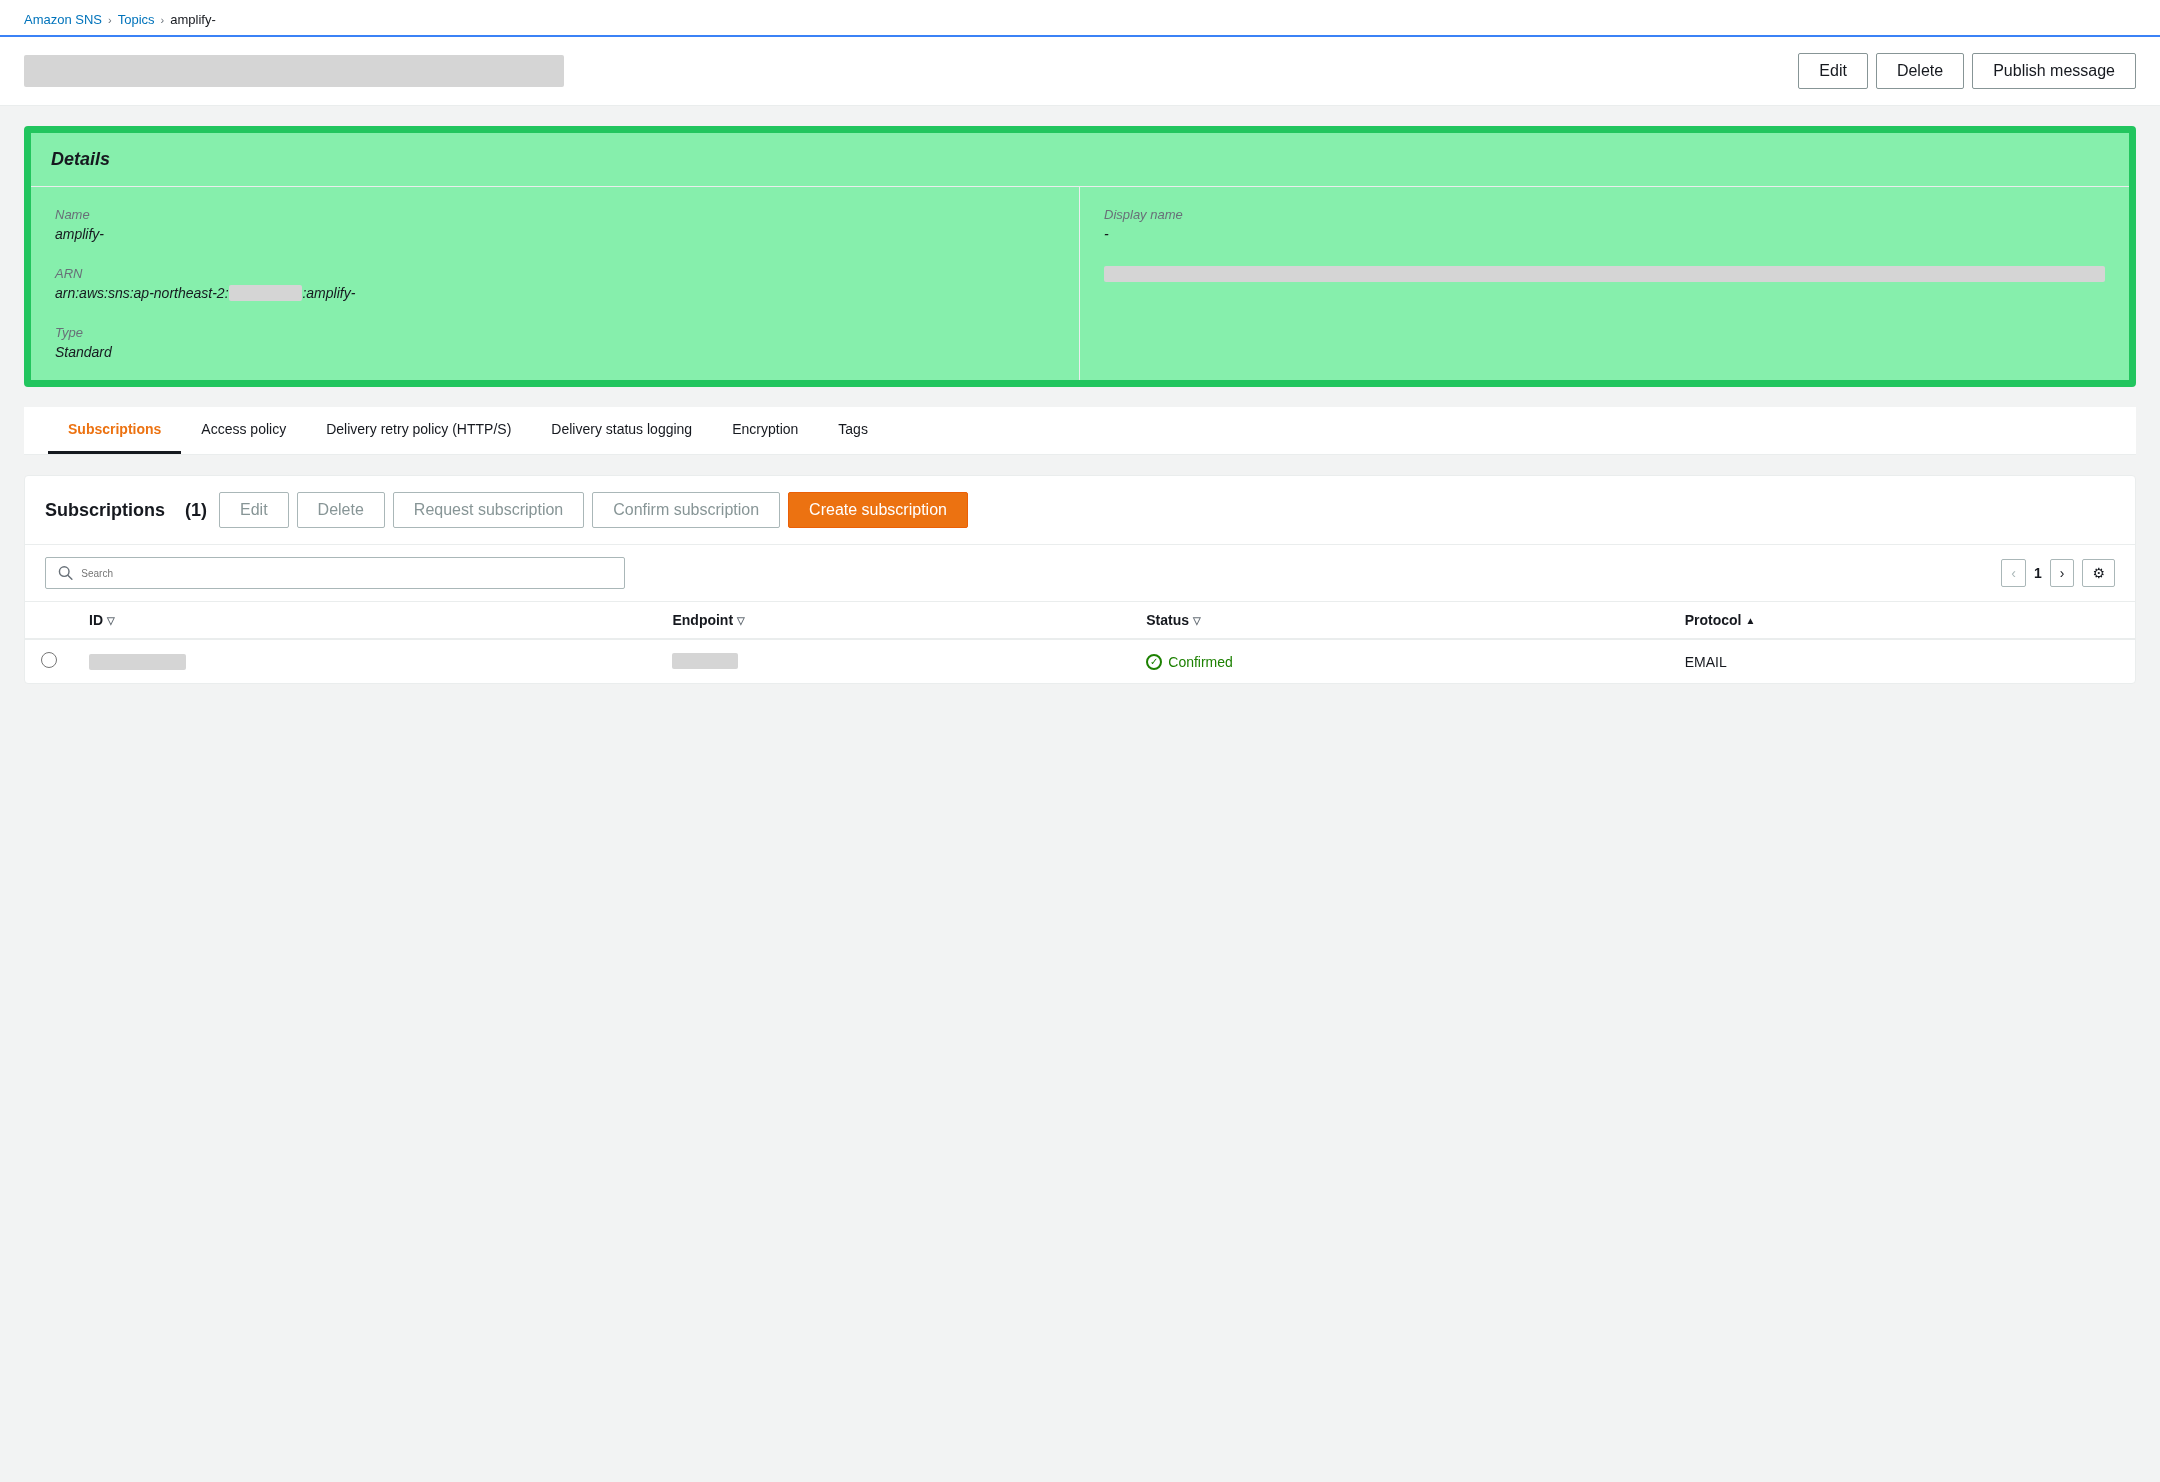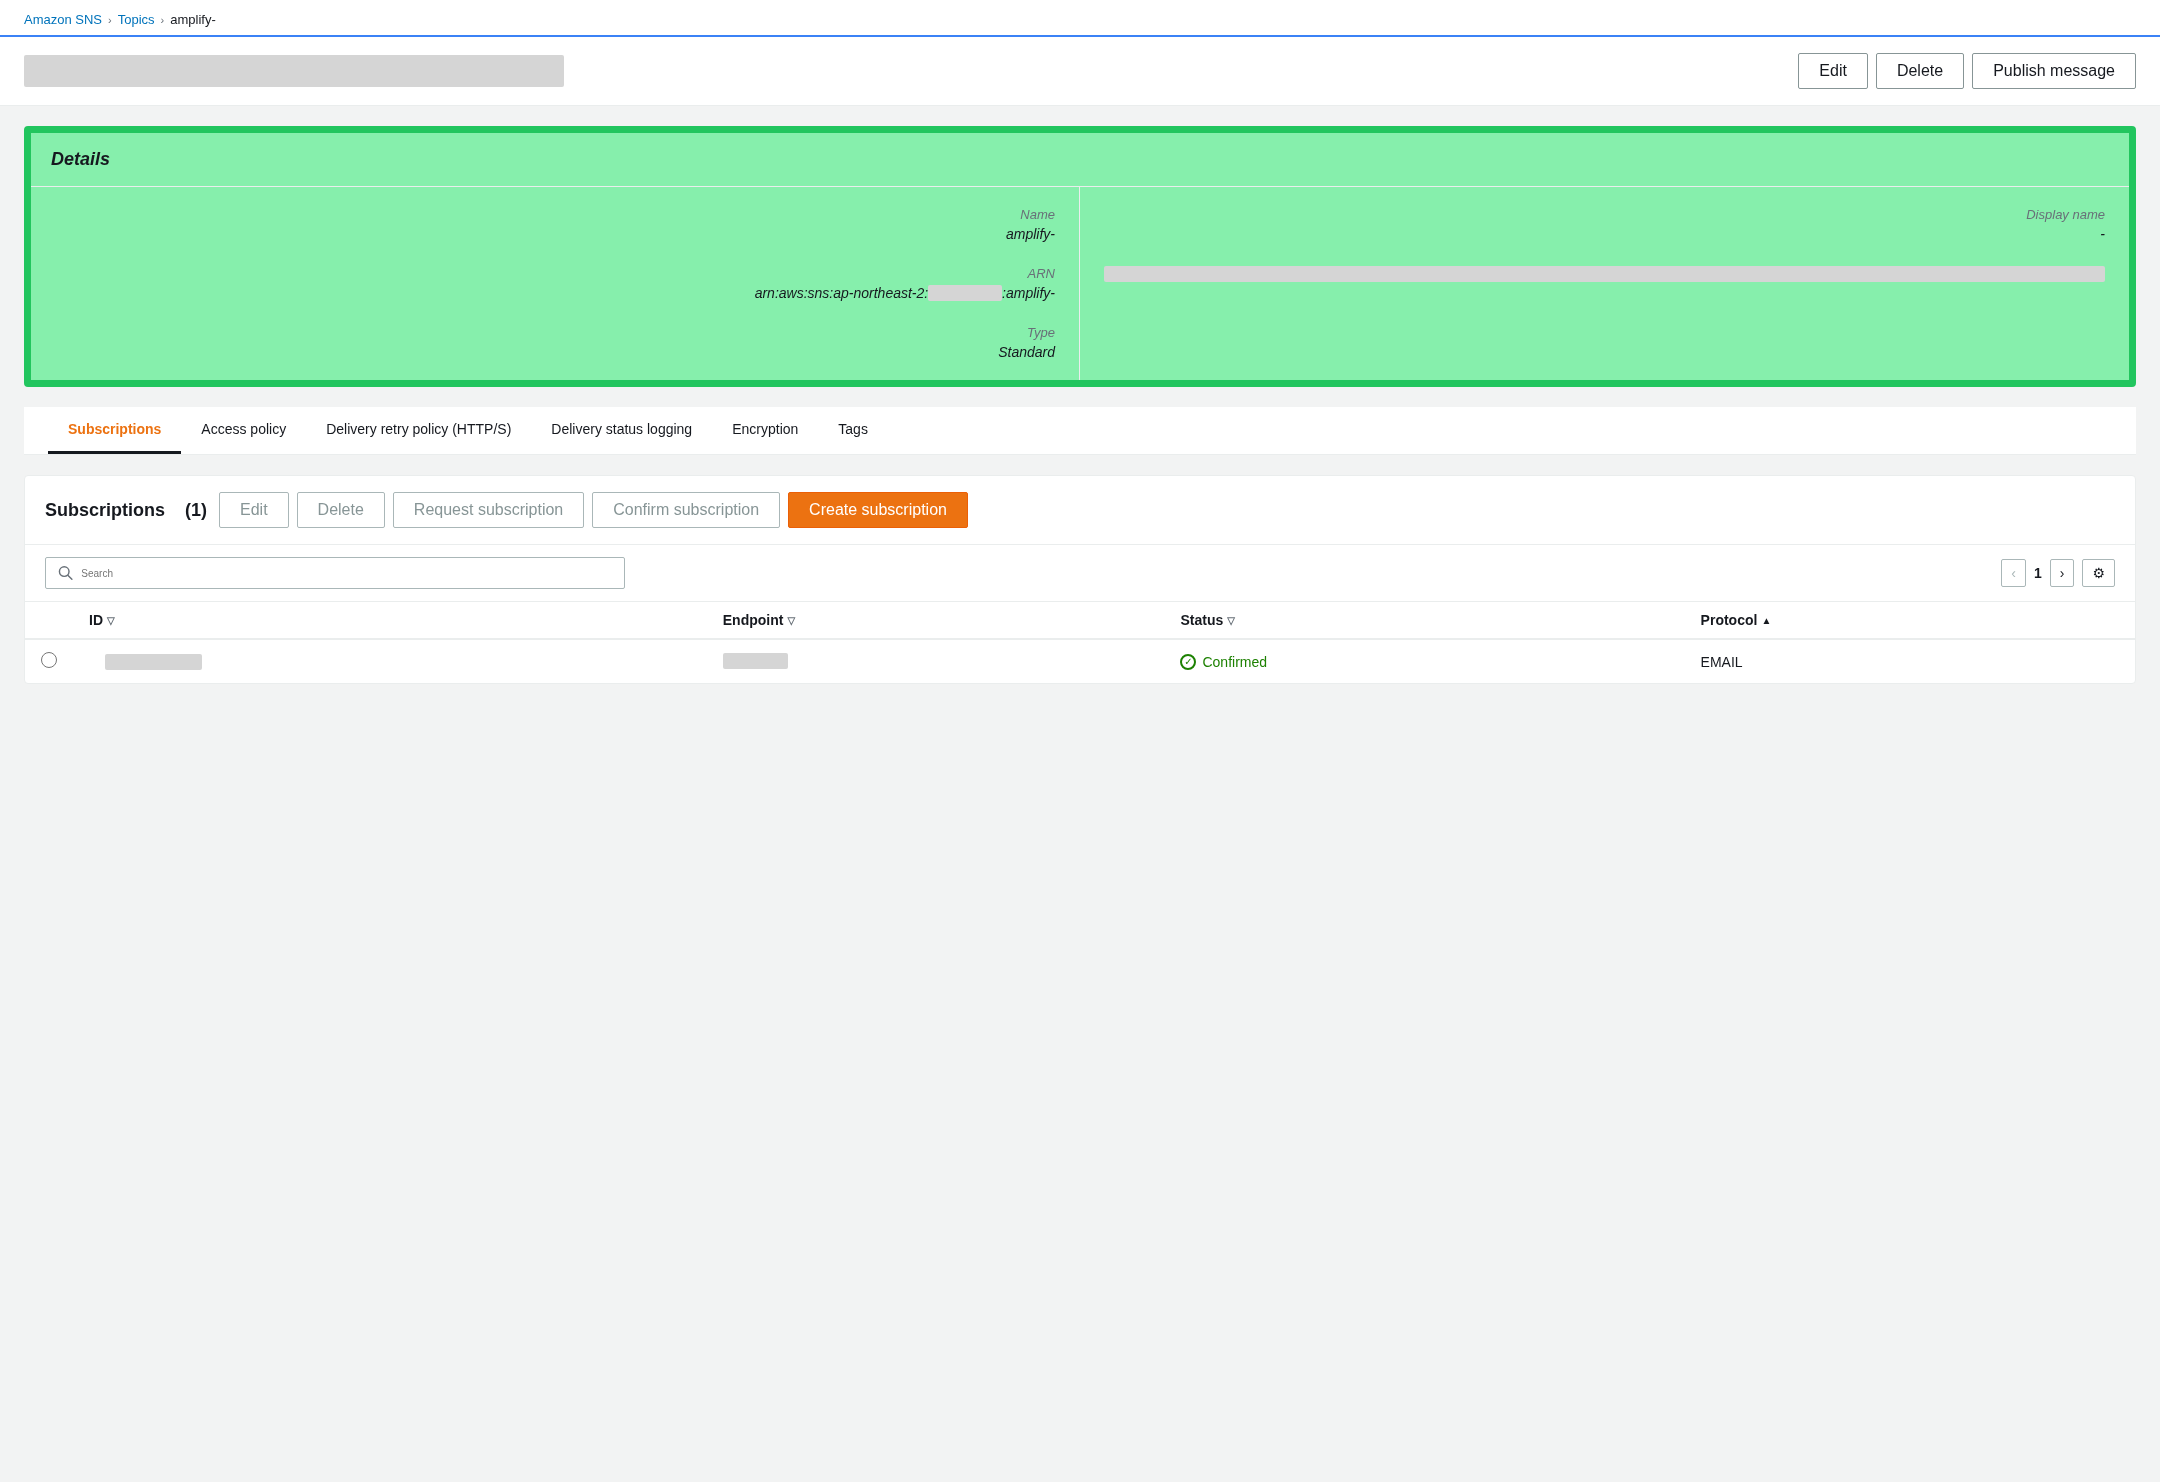--- a/index.html
+++ b/index.html
@@ -100,21 +100,20 @@
       padding: 0;
     }
     .details-col {
       padding: 20px 24px;
     }
     .details-col:first-child {
       border-right: 1px solid #eaeded;
     }
     .detail-item {
       margin-bottom: 24px;
-      text-align: right;
     }
     .detail-item:last-child { margin-bottom: 0; }
     .detail-label {
       font-size: 13px;
       color: #687078;
       margin-bottom: 4px;
     }
     .detail-value {
       font-size: 14px;
       color: #16191f;
@@ -252,21 +251,20 @@
       align-items: center;
       gap: 4px;
       cursor: pointer;
     }
     .sort-icon { font-size: 10px; color: #687078; }
     .sort-asc { font-size: 10px; color: #16191f; }
 
     .subscription-id-link {
       color: #0073bb;
       text-decoration: none;
-      margin-left: 16px;
     }
 
     .status-confirmed {
       display: flex;
       align-items: center;
       gap: 6px;
       color: #1d8102;
       font-weight: 400;
     }
     .status-icon {

